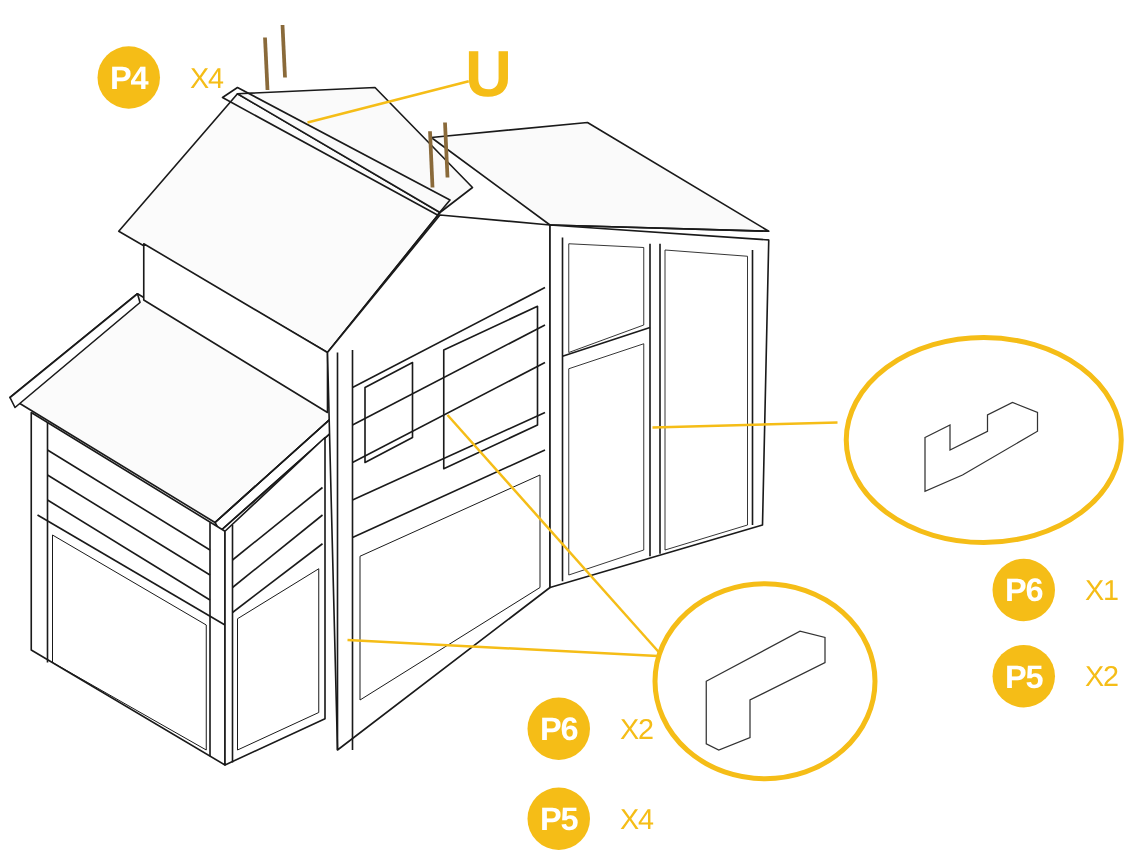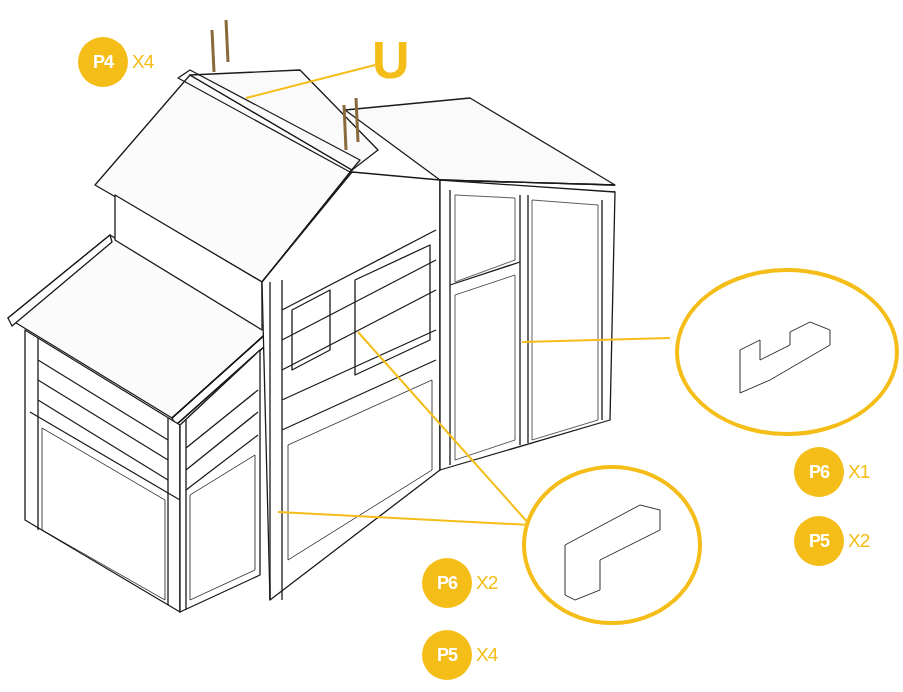--- a/index.html
+++ b/index.html
@@ -1,23 +1,23 @@
 <!DOCTYPE html>
 <html><head>
 <meta charset="utf-8">
 <style>
   html, body { margin: 0; padding: 0; background: #ffffff; }
   body { width: 903px; height: 692px; position: relative; overflow: hidden;
          font-family: "Liberation Sans", sans-serif; }
   #art { position: absolute; left: 0; top: 0; width: 903px; height: 692px; }
   .badge { position: absolute; display: flex; align-items: center; }
   .badge .circle { width: 50px; height: 50px; border-radius: 50%; background: #f5bd17;
-                   color: #ffffff; font-weight: bold; font-size: 18px; display: flex;
+                   color: #ffffff; font-weight: bold; font-size: 26px; display: flex;
                    align-items: center; justify-content: center; letter-spacing: -1px; }
-  .badge .qty { color: #f5bd17; font-size: 19px; margin-left: 4px; letter-spacing: -1px; }
+  .badge .qty { color: #f5bd17; font-size: 23px; margin-left: 24px; letter-spacing: -1px; }
   .callout-letter { position: absolute; color: #f5bd17; font-weight: bold; font-size: 52px; }
 </style>
 </head>
 <body>
 
 <svg id="art" viewBox="0 0 903 692" xmlns="http://www.w3.org/2000/svg">
   <g fill="none" stroke="#1a1a1a" stroke-width="1.3" stroke-linejoin="round">
 
     <g>
       <polygon points="8,318 110,235 270,330 172,418" fill="#fbfbfb"></polygon>

